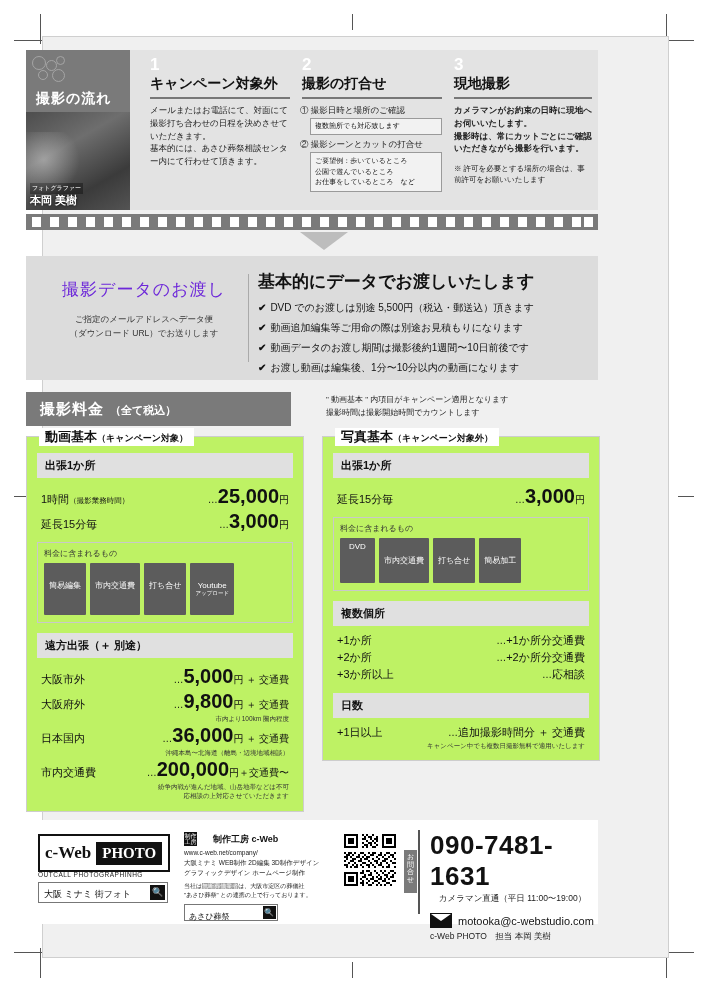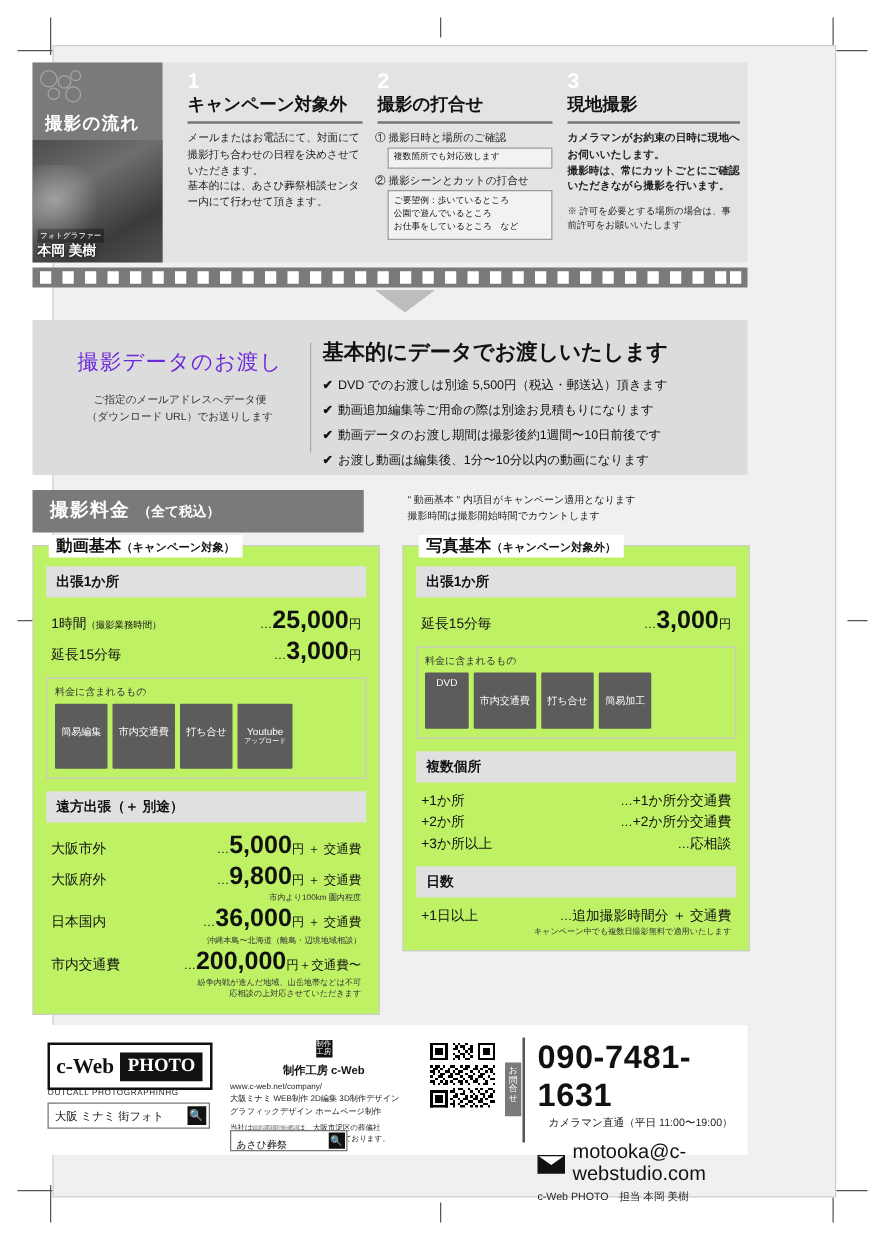--- a/index.html
+++ b/index.html
@@ -178,21 +178,21 @@
   .searchbar {
     position: absolute; left: 12px; top: 62px; width: 128px; height: 19px; border: 1px solid #777; background: #fff;
   }
   .searchbar span { font-size: 9px; margin-left: 5px; line-height: 19px; color: #111; }
   .searchbar .mag {
     position: absolute; right: 2px; top: 2px; width: 15px; height: 15px; background: #111; color: #fff;
     font-size: 9px; text-align: center; line-height: 15px;
   }
 
   .mid { position: absolute; left: 158px; top: 12px; width: 150px; }
-  .mid .mh { display:flex; align-items: center; gap:4px;flex-direction:column; }
+  .mid .mh { display:flex; align-items: center; gap:16px; }
   .mid .sq { width: 13px; height: 13px; background: #111; color: #fff; font-size: 6px; text-align: center; line-height: 6px; padding-top:1px;}
   .mid .mt { font-size: 9px; font-weight: bold; }
   .mid .ml { font-size: 6.5px; color: #222; line-height: 1.5; margin-top: 2px; }
   .mid .mnote { font-size: 6px; color: #222; line-height: 1.5; margin-top: 5px; }
   .mid .highlight { background: #9e9e9e; color:#fff; }
   .mid-search {
     position: absolute; left: 158px; top: 84px; width: 92px; height: 15px; border: 1px solid #777; background: #fff;
   }
   .mid-search span { font-size: 8px; margin-left: 4px; line-height: 15px; }
   .mid-search .mag { position: absolute; right: 1px; top: 1px; width: 13px; height: 13px; background: #111; color: #fff; font-size: 8px; text-align: center; line-height: 13px; }
@@ -207,21 +207,21 @@
   }
   .right-info { position: absolute; left: 404px; top: 10px; width: 165px; }
   .tel { font-size: 26px; font-weight: bold; letter-spacing: .5px; color: #111; }
   .tel-sub { font-size: 8.5px; text-align: center; color: #222; margin-top: 1px; }
   .mailrow { display: flex; align-items: center; gap: 6px; margin-top: 8px; }
   .envelope { width: 22px; height: 15px; background: #111; position: relative; flex: none; }
   .envelope:after {
     content:""; position:absolute; left:1px; top:1px; width:0;height:0;
     border-left: 10px solid transparent; border-right: 10px solid transparent; border-top: 7px solid #fff;
   }
-  .mail { font-size: 16px; color: #111; }
+  .mail { font-size: 11px; color: #111; }
   .staff { font-size: 8.5px; color: #222; text-align: left; margin-top: 3px; }
 </style>
 </head>
 <body>
 
 <div class="page">
 
   <div class="cropmark" style="left:40px;  top:14px;  width:1px; height:30px;"></div>
   <div class="cropmark" style="left:14px;  top:40px;  width:30px; height:1px;"></div>
   <div class="cropmark" style="left:666px; top:14px;  width:1px; height:30px;"></div>

